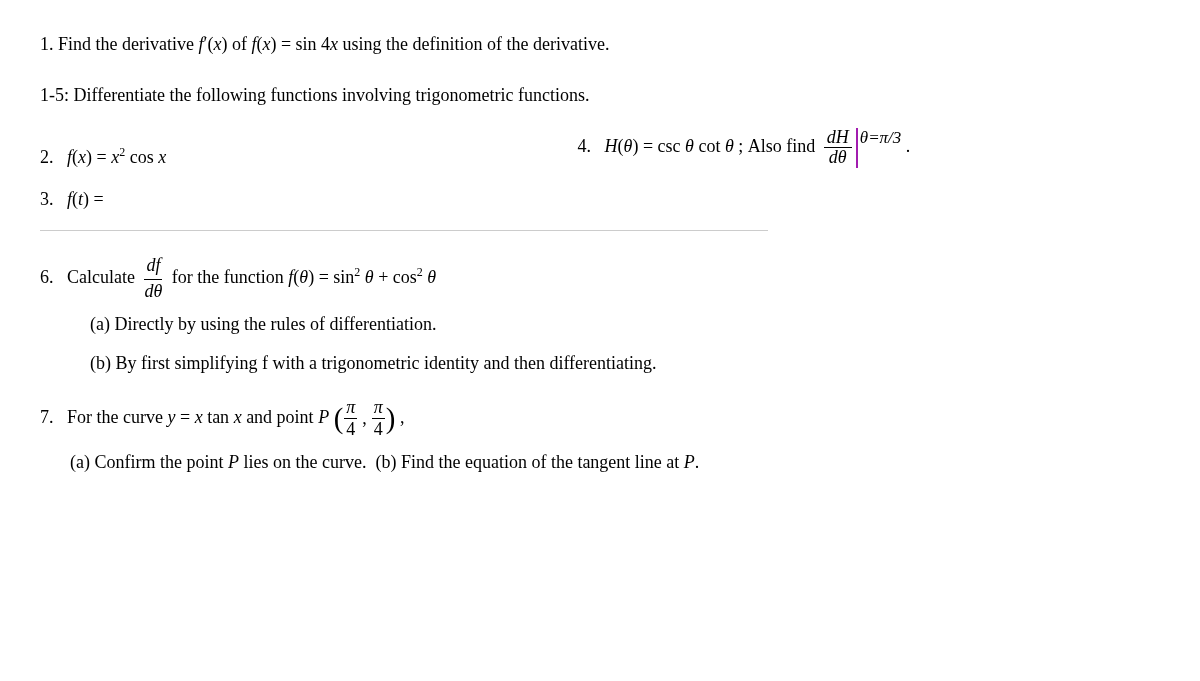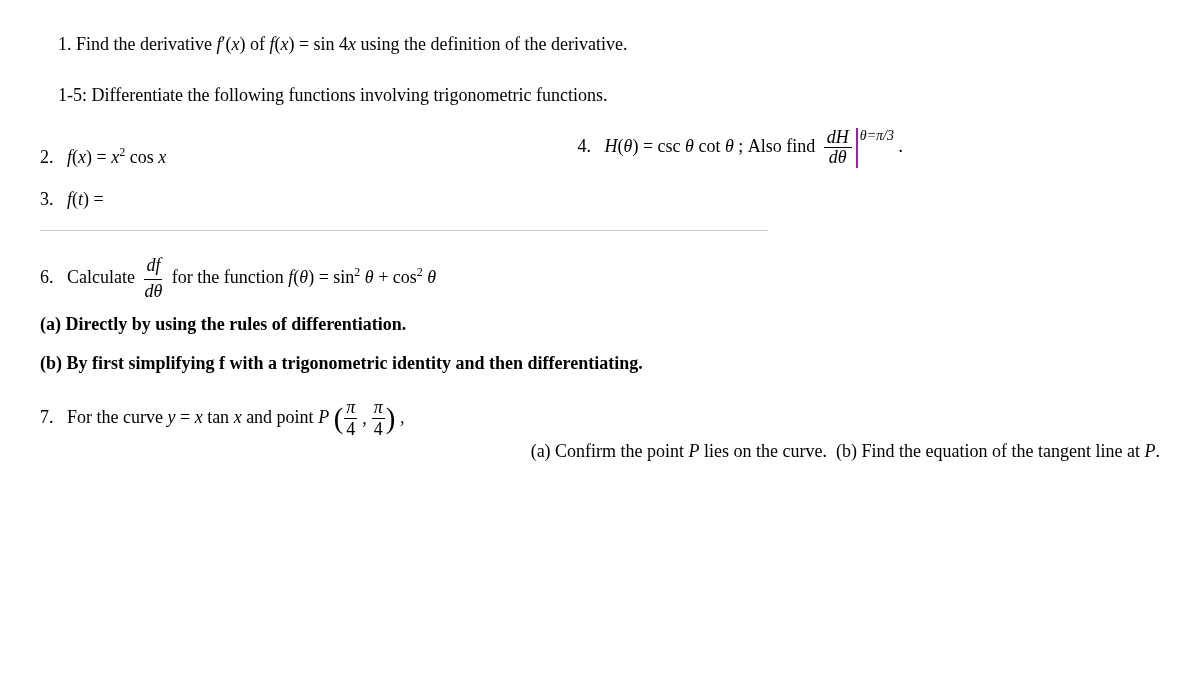--- a/index.html
+++ b/index.html
@@ -8,21 +8,20 @@
       font-family: 'Times New Roman', Times, serif;
       font-size: 18px;
       color: #000;
       padding: 30px 40px;
       width: 1200px;
       min-height: 681px;
     }
     .problem {
       margin-bottom: 22px;
       line-height: 1.6;
-      margin-left: 18px;
     }
     .math { font-style: italic; }
     
     
     .frac {
       display: inline-flex;
       flex-direction: column;
       align-items: center;
       vertical-align: middle;
       font-style: italic;
@@ -109,32 +108,31 @@
       width: 48%;
     }
     .p5-block {
       width: 48%;
     }
 
     .problem6-block {
       margin-bottom: 18px;
     }
     .problem6-sub {
+      margin-left: 50px;
       margin-top: 6px;
       line-height: 1.8;
-      font-weight: bold;
     }
 
     .problem7-block {
       margin-bottom: 10px;
     }
     .problem7-sub {
       margin-left: 30px;
-      margin-top: 1px;
-      text-align: right;
+      margin-top: 12px;
     }
 
     .df-frac {
       display: inline-flex;
       flex-direction: column;
       align-items: center;
       vertical-align: middle;
       margin: 0 3px;
     }
     .df-frac .num {
@@ -190,21 +188,21 @@
     <span>4.</span>
     &nbsp;
     <span class="math">H</span>(<span class="math">θ</span>) = csc <span class="math">θ</span> cot <span class="math">θ</span> ; Also find
     <span class="eval-bar">
       <span class="bar-content">
         <span class="frac">
           <span class="num"><span class="math">dH</span></span>
           <span class="den"><span class="math">d</span><span class="math">θ</span></span>
         </span>
       </span>
-      <span style="font-size:14px; vertical-align:sub; margin-left:2px; font-style:italic;">θ=π/3</span>
+      <span style="font-size:17px; vertical-align:sub; margin-left:2px; font-style:italic;">θ=π/3</span>
     </span>
     .
   </div>
 </div>
 
 <div class="row-4-5" style="margin-top: 16px; margin-bottom: 20px;">
   <div class="p3-block">
     <span>3.</span>
     &nbsp;
     <span class="math">f</span>(<span class="math">t</span>) =

